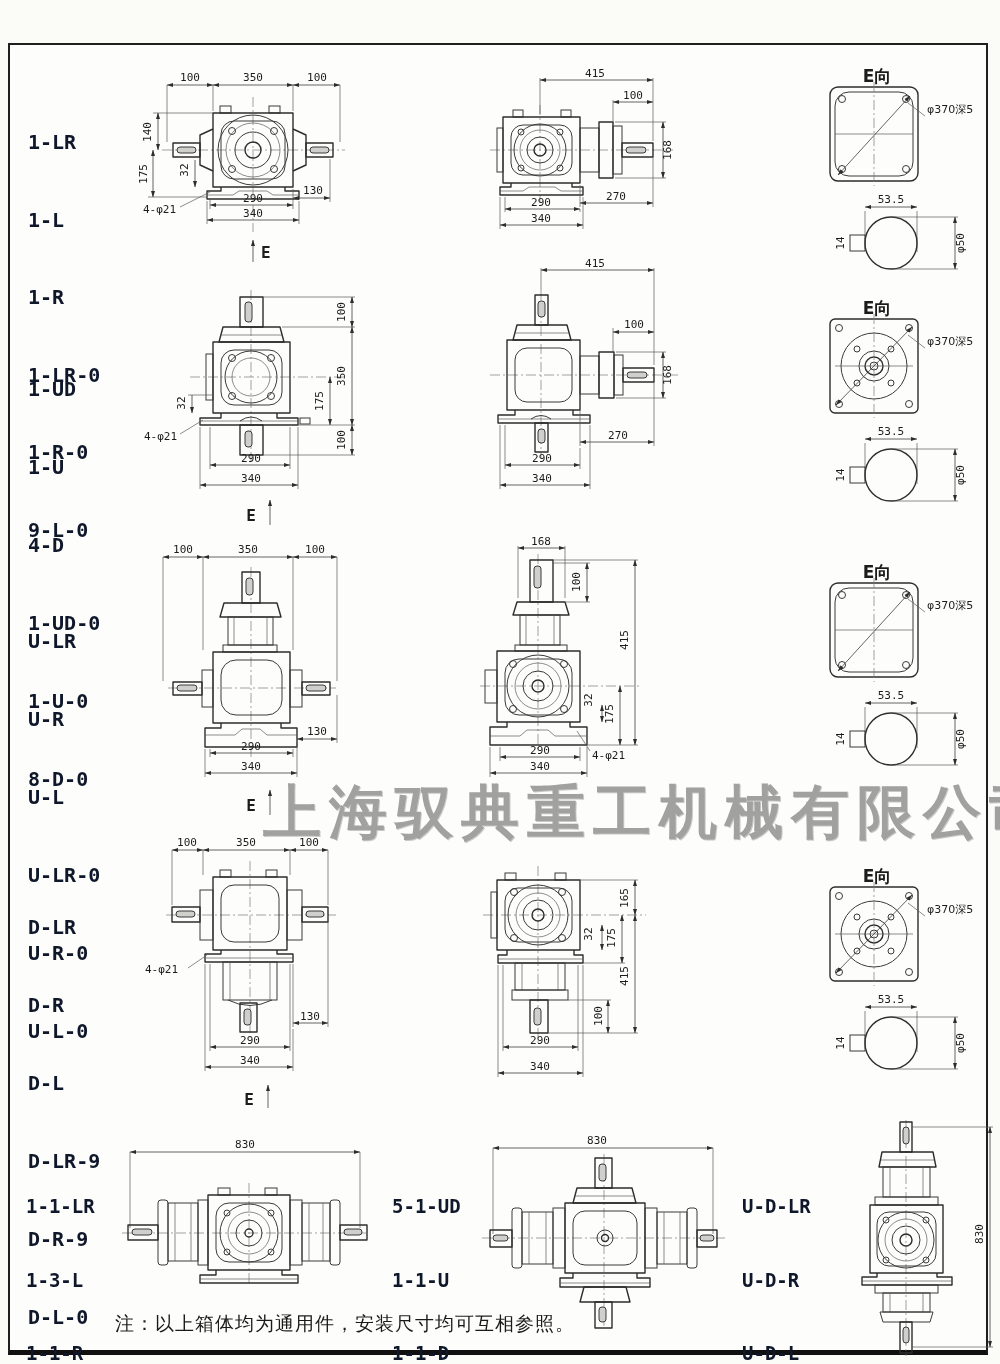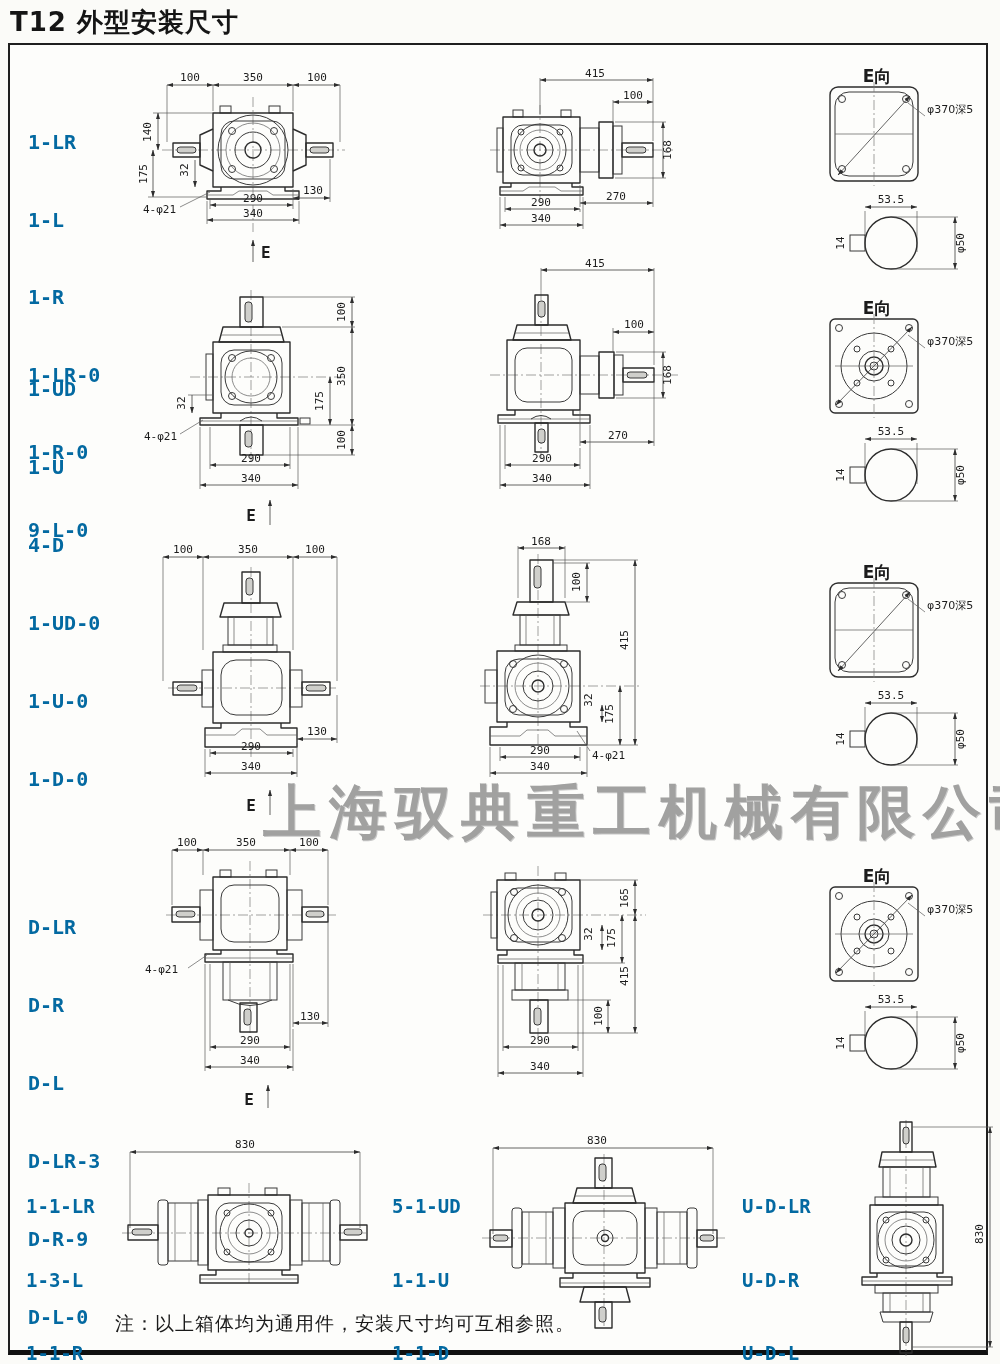--- a/index.html
+++ b/index.html
@@ -1,19 +1,19 @@
 <!DOCTYPE html>
 <html><head>
 <meta charset="utf-8">
 <style>
   html,body{margin:0;padding:0;background:#e8e8e6}
   #page{position:relative;width:1000px;height:1364px;background:#fbfbf8;font-family:"DejaVu Sans",sans-serif;overflow:hidden}
   .frame{position:absolute;left:8px;top:43px;width:980px;height:1312px;border:2px solid #1f1f1f;border-bottom:5px solid #101010;background:#fdfdfb;box-sizing:border-box}
   .title{position:absolute;left:10px;top:5px;font-size:26px;font-weight:bold;color:#151515;letter-spacing:1px}
-  .models{position:absolute;font-family:"DejaVu Sans Mono",monospace;font-size:20px;font-weight:bold;color:#0369a1;white-space:pre}
+  .models{position:absolute;font-family:"DejaVu Sans Mono",monospace;font-size:20px;font-weight:bold;color:#0f172a;white-space:pre}
   .lh29 div{line-height:29.5px}
   .lh30 div{line-height:30px}
   .models5{font-size:19px}
   .note{position:absolute;left:115px;top:1311px;font-size:19px;font-weight:normal;color:#1a1a1a;letter-spacing:1px}
   .wm{position:absolute;left:263px;top:774px;font-size:58px;font-weight:bold;color:#7e7e7e;opacity:.72;letter-spacing:8px;white-space:nowrap;z-index:30;text-shadow:1px 1px 0 #b5b5b5}
   svg{position:absolute;overflow:visible}
   svg text{font-family:"DejaVu Sans Mono",monospace;font-size:11px;fill:#1c1c1c}
   text.cj{font-family:"DejaVu Sans",sans-serif}
   text.big{font-size:16px;font-weight:bold}
   text.ti{font-family:"DejaVu Sans",sans-serif;font-size:17px;font-weight:bold}
@@ -31,21 +31,20 @@
 
 <div id="page">
   <svg width="0" height="0" style="position:absolute">
     <defs>
       <marker id="arw" viewBox="0 0 10 10" refX="9.5" refY="5" markerWidth="8" markerHeight="8" orient="auto-start-reverse">
         <path d="M0 1.8 L10 5 L0 8.2 z" fill="#2d2d2d"></path>
       </marker>
     </defs>
   </svg>
 
-  <div class="title">T12 外型安装尺寸</div>
   <div class="frame"></div>
   <div class="wm">上海驭典重工机械有限公司</div>
   <div class="note">注：以上箱体均为通用件，安装尺寸均可互相参照。</div>
 
   <div class="models lh29" style="left:28px;top:80px">
     <div>1-LR</div>
     <div>1-L</div>
     <div>1-R</div>
     <div>1-LR-0</div>
     <div>1-R-0</div>
@@ -197,21 +196,21 @@
       <text transform="rotate(-90 156 187)" x="156" y="187" text-anchor="middle">φ50</text>
     </g>
   </svg>
 
   <div class="models lh30" style="left:28px;top:326px">
     <div>1-UD</div>
     <div>1-U</div>
     <div>4-D</div>
     <div>1-UD-0</div>
     <div>1-U-0</div>
-    <div>1-D-0</div>
+    <div>8-D-0</div>
   </div>
 
   <svg style="left:140px;top:290px" width="225" height="250" viewBox="0 0 225 250">
     <g>
       <line class="cl" x1="111" y1="0" x2="111" y2="172"></line>
         <line class="cl" x1="50" y1="87" x2="205" y2="87"></line>
       <rect class="ln" x="100" y="7" width="23" height="30"></rect>
         <rect class="ky" x="105" y="12" width="7" height="20" rx="3"></rect>
       <path class="ln" d="M83 37 L140 37 L144 52 L79 52 z"></path>
         <line class="th" x1="81" y1="45" x2="142" y2="45"></line>
@@ -340,20 +339,28 @@
       <circle class="ln" cx="83" cy="187" r="26"></circle>
       <rect class="l2" x="42" y="179" width="15" height="16"></rect>
       <text transform="rotate(-90 36 187)" x="36" y="187" text-anchor="middle">14</text>
       <line class="th" x1="83" y1="161" x2="150" y2="161"></line>
         <line class="th" x1="83" y1="213" x2="150" y2="213"></line>
       <line class="dm ar" x1="147" y1="161" x2="147" y2="213"></line>
       <text transform="rotate(-90 156 187)" x="156" y="187" text-anchor="middle">φ50</text>
     </g>
   </svg>
 
+  <div class="models lh30" style="left:28px;top:578px">
+    <div>U-LR</div>
+    <div>U-R</div>
+    <div>U-L</div>
+    <div>U-LR-0</div>
+    <div>U-R-0</div>
+    <div>U-L-0</div>
+  </div>
 
   <svg style="left:140px;top:545px" width="210" height="275" viewBox="0 0 210 275">
     <g>
       <line class="th" x1="23" y1="12" x2="23" y2="136"></line>
         <line class="th" x1="63" y1="12" x2="63" y2="105"></line>
       <line class="th" x1="153" y1="12" x2="153" y2="105"></line>
         <line class="th" x1="197" y1="12" x2="197" y2="136"></line>
       <line class="dm ar" x1="23" y1="12" x2="63" y2="12"></line>
         <line class="dm ar" x1="63" y1="12" x2="153" y2="12"></line>
         <line class="dm ar" x1="153" y1="12" x2="197" y2="12"></line>
@@ -482,21 +489,21 @@
         <line class="th" x1="83" y1="213" x2="150" y2="213"></line>
       <line class="dm ar" x1="147" y1="161" x2="147" y2="213"></line>
       <text transform="rotate(-90 156 187)" x="156" y="187" text-anchor="middle">φ50</text>
     </g>
   </svg>
 
   <div class="models lh30" style="left:28px;top:864px">
     <div>D-LR</div>
     <div>D-R</div>
     <div>D-L</div>
-    <div>D-LR-3</div>
+    <div>D-LR-9</div>
     <div>D-R-9</div>
     <div>D-L-0</div>
   </div>
 
   <svg style="left:140px;top:843px" width="210" height="270" viewBox="0 0 210 270">
     <g>
       <line class="th" x1="32" y1="7" x2="32" y2="62"></line>
         <line class="th" x1="63" y1="7" x2="63" y2="32"></line>
       <line class="th" x1="150" y1="7" x2="150" y2="32"></line>
         <line class="th" x1="188" y1="7" x2="188" y2="62"></line>

